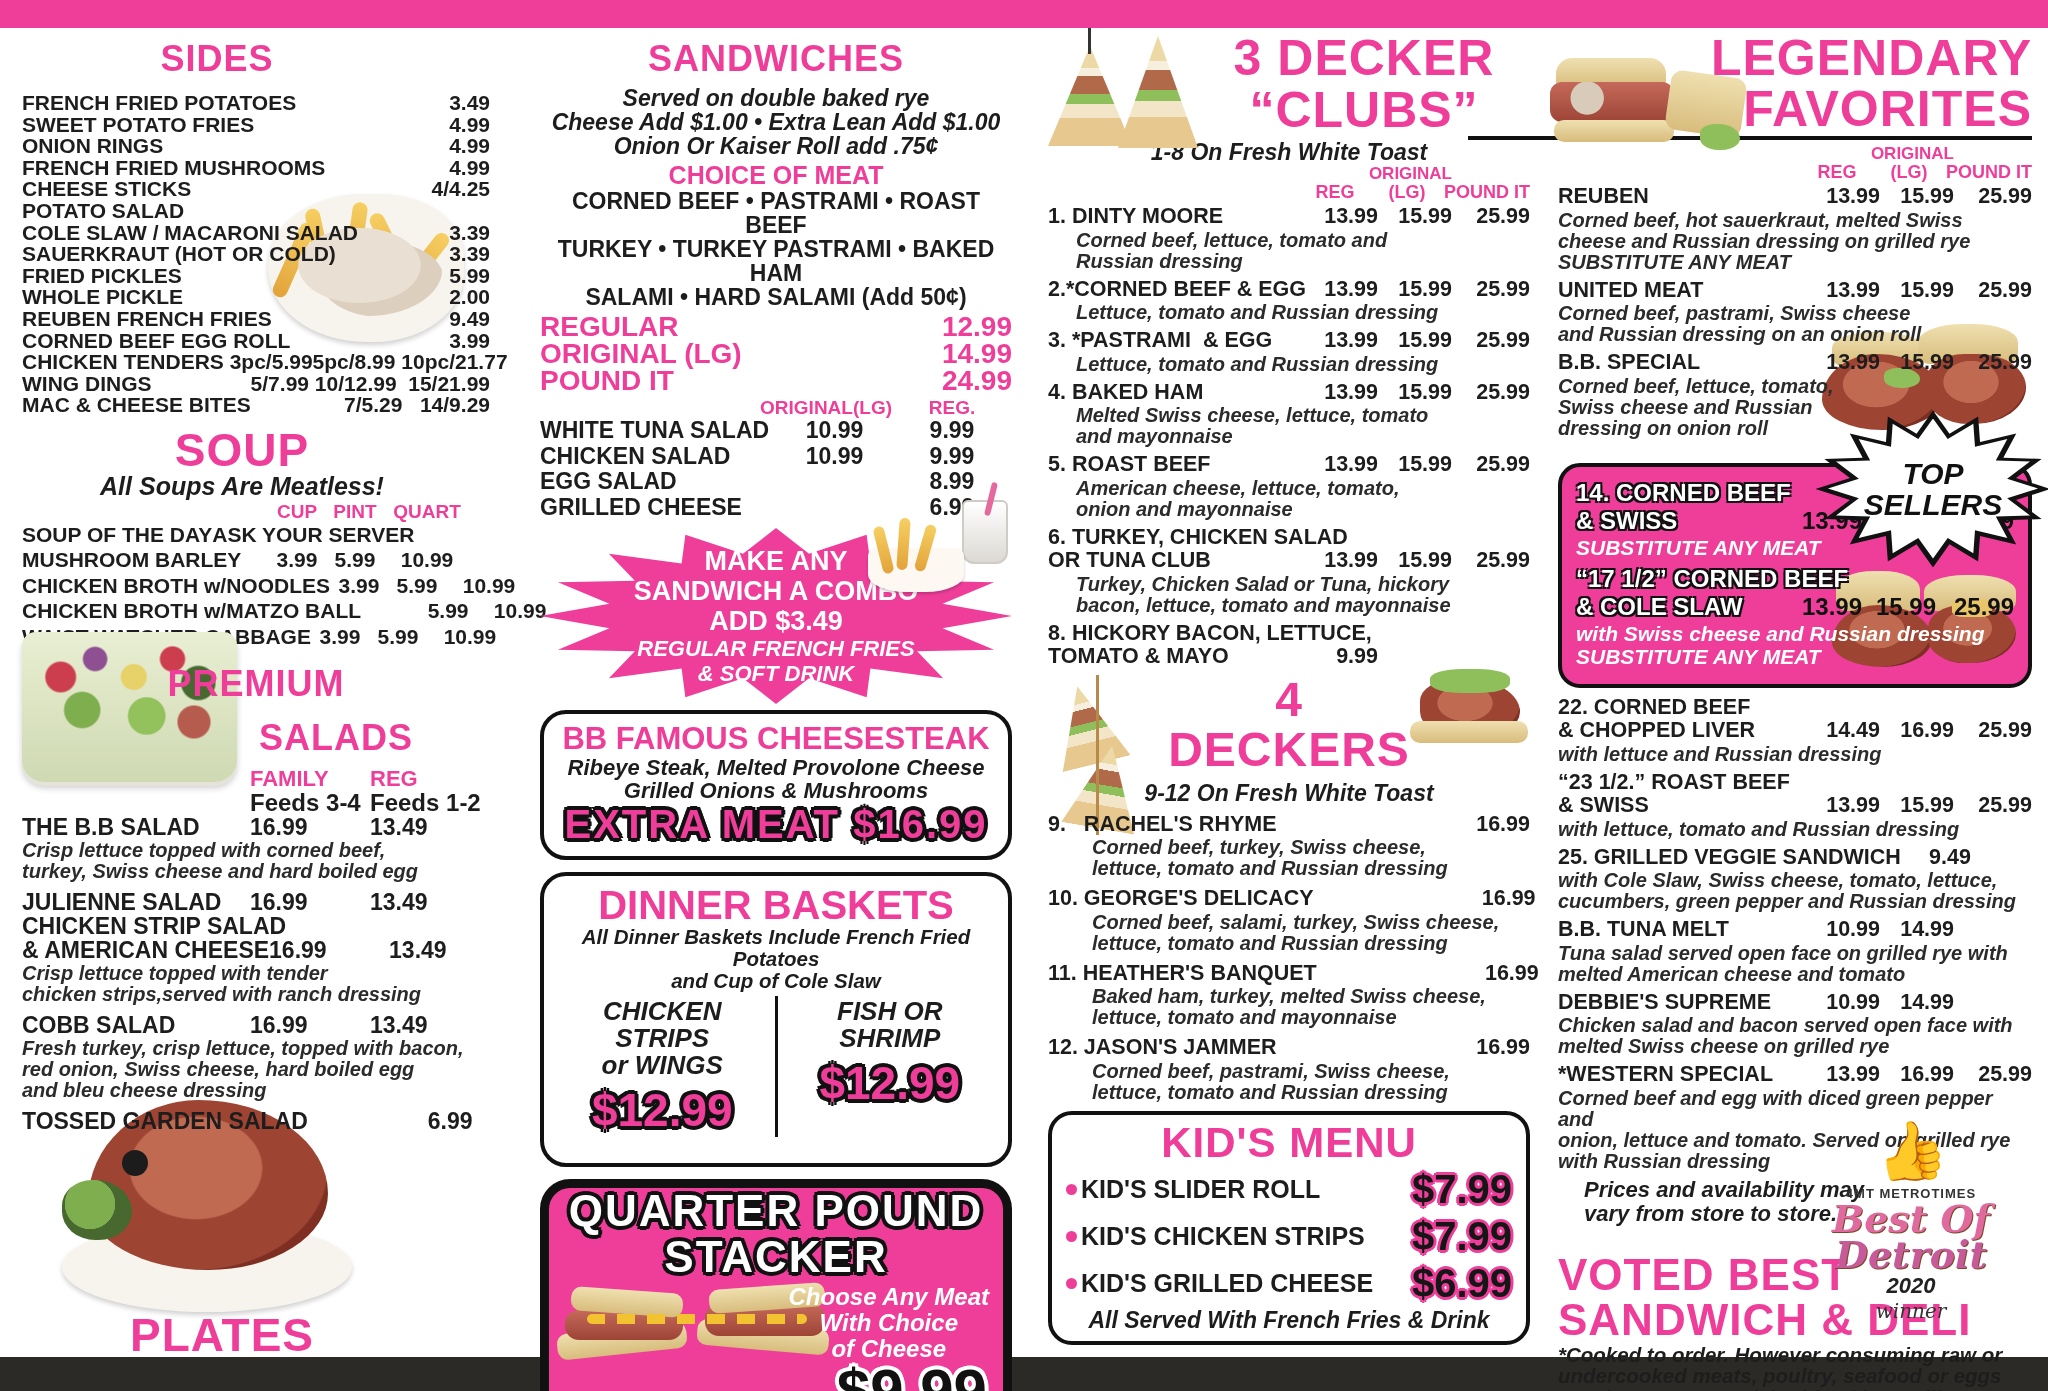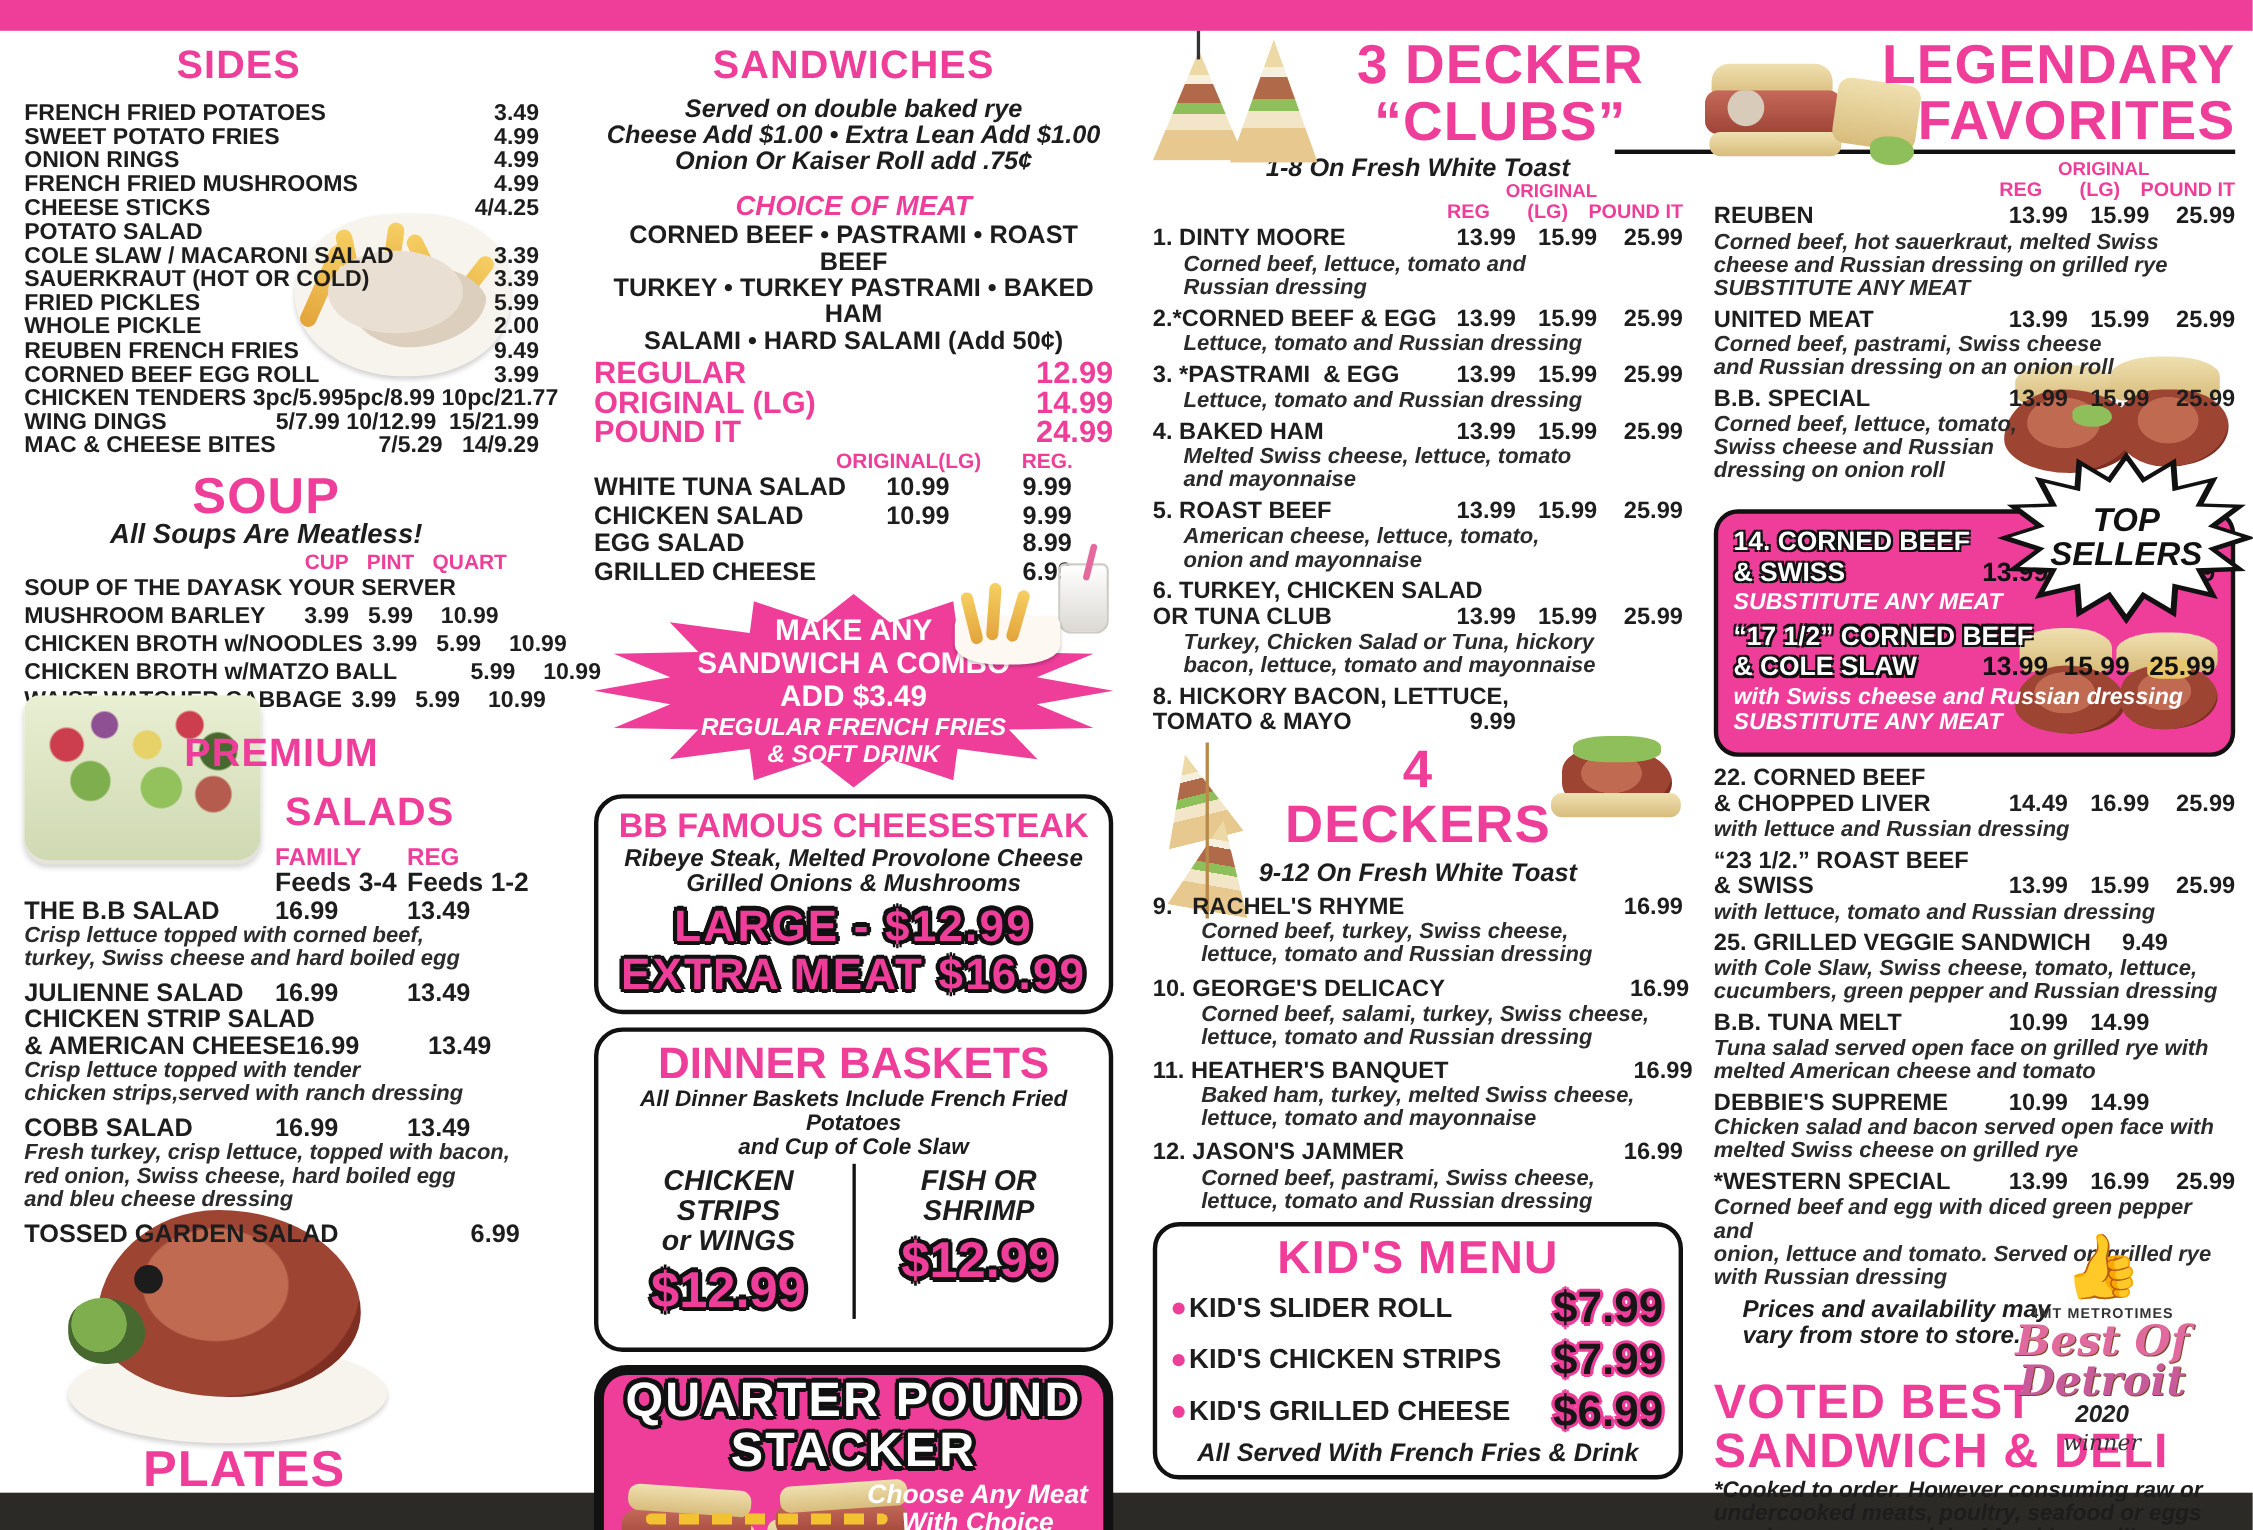--- a/index.html
+++ b/index.html
@@ -276,21 +276,21 @@
   <div style="height:178px;"></div>
   <div class="sec-title" style="width:400px;font-size:46px;line-height:48px;position:relative;z-index:2;">PLATES</div>
 
 </div>
 
 <div class="col" id="col2">
   <div class="sec-title">SANDWICHES</div>
   <div class="cital">Served on double baked rye</div>
   <div class="cital">Cheese Add $1.00 • Extra Lean Add $1.00</div>
   <div class="cital">Onion Or Kaiser Roll add .75¢</div>
-  <div class="pinkc" style="font-size:25px;line-height:27px;margin-top:16px;font-style:italic;">CHOICE OF MEAT</div>
+  <div class="pinkc" style="font-size:25px;line-height:27px;margin-top:4px;">CHOICE OF MEAT</div>
   <div class="meats">CORNED BEEF • PASTRAMI • ROAST BEEF</div>
   <div class="meats">TURKEY • TURKEY PASTRAMI • BAKED HAM</div>
   <div class="meats">SALAMI • HARD SALAMI (Add 50¢)</div>
 
   <div style="margin-top:4px;">
 
       <div class="trow">
         <span class="n">REGULAR</span>
         <span class="p">12.99</span>
       </div>
@@ -340,21 +340,20 @@
       <i class="fry" style="left:10px;bottom:18px;height:48px;width:11px;transform:rotate(-14deg);"></i>
       <i class="fry" style="left:30px;bottom:22px;height:52px;width:11px;transform:rotate(4deg);"></i>
       <i class="fry" style="left:52px;bottom:20px;height:48px;width:11px;transform:rotate(16deg);"></i>
     </div>
   </div>
 
   <div class="obox" style="margin-top:6px;padding:8px 10px 10px;">
     <div class="steak-title">BB FAMOUS CHEESESTEAK</div>
     <div class="steak-desc">Ribeye Steak, Melted Provolone Cheese</div>
     <div class="steak-desc">Grilled Onions &amp; Mushrooms</div>
-    <div class="bubble ob" style="margin-top:6px;">LARGE - $12.99</div>
     <div class="bubble ob">EXTRA MEAT $16.99</div>
   </div>
 
   <div class="obox" style="margin-top:12px;padding:8px 6px 26px;">
     <div class="bask-title">DINNER BASKETS</div>
     <div class="bask-desc">All Dinner Baskets Include French Fried Potatoes</div>
     <div class="bask-desc">and Cup of Cole Slaw</div>
     <div class="bask-cols">
       <div class="bask-half">
         <div class="bname">CHICKEN STRIPS</div>

